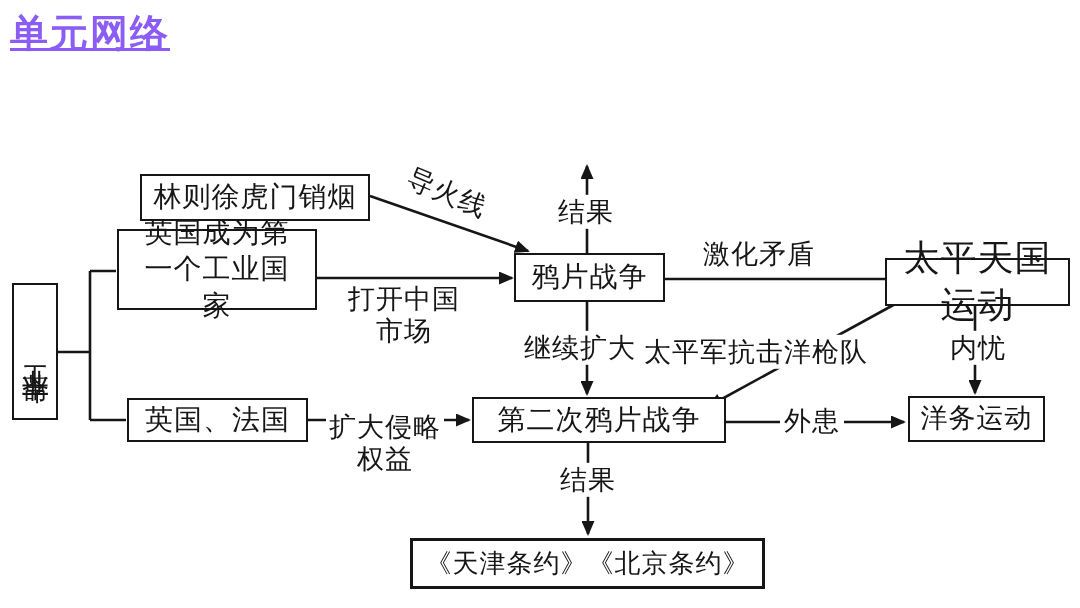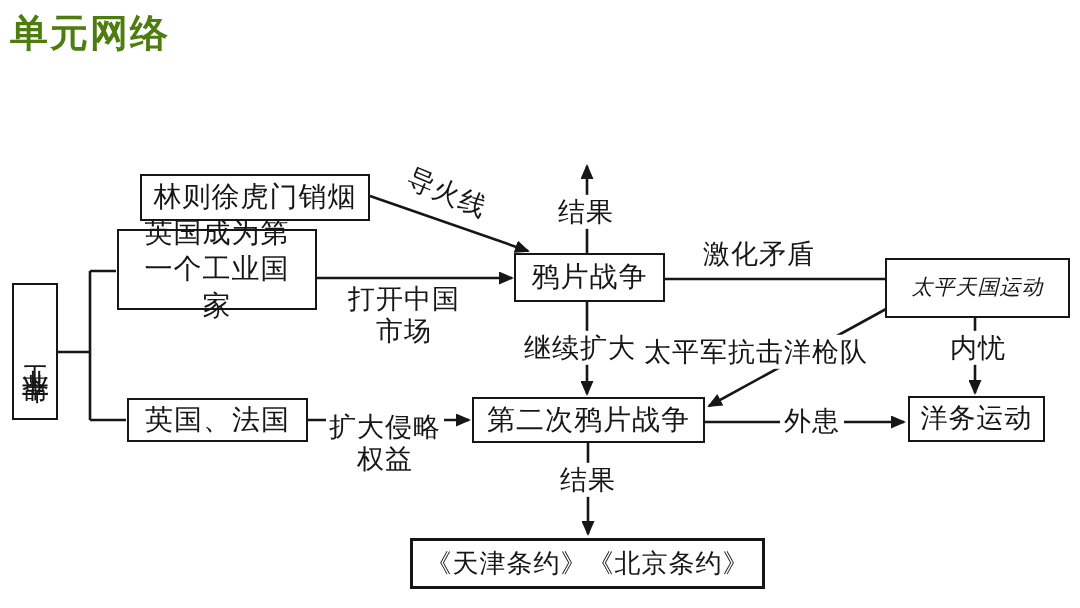--- a/index.html
+++ b/index.html
@@ -5,22 +5,23 @@
   html,body{margin:0;padding:0;}
   body{
     width:1080px;height:608px;position:relative;overflow:hidden;
     background:#ffffff;
     font-family:"Liberation Serif","DejaVu Serif",serif;
     color:#161616;
   }
   .stage{position:absolute;inset:0;width:1080px;height:608px;}
   .page-title{
     position:absolute;left:10px;top:8px;
-    font-size:38px;font-weight:bold;color:#4d7c0f;letter-spacing:2px;
+    font-size:38px;font-weight:bold;color:#8b5cf6;letter-spacing:2px;
     z-index:3;
+    text-decoration:underline;
   }
   svg.connectors{position:absolute;left:0;top:0;z-index:1;}
   .node{
     position:absolute;z-index:2;
     background:#fff;border:2.5px solid #161616;
     display:flex;align-items:center;justify-content:center;
     text-align:center;font-size:28px;line-height:1.3;
     box-sizing:border-box;letter-spacing:1px;
   }
   .node.double::before{
@@ -93,25 +94,25 @@
 
   <div class="node" style="left:127px;top:398px;width:181px;height:44px;">
     <span>英国、法国</span>
   </div>
 
   <div class="node" style="left:514px;top:253px;width:151px;height:49px;">
     <span>鸦片战争</span>
   </div>
 
 
-  <div class="node" style="left:885px;top:258px;width:185px;height:60px;font-size:21px;font-style:italic;">
+  <div class="node" style="left:885px;top:258px;width:185px;height:48px;font-size:36px;">
     <span>太平天国运动</span>
   </div>
 
-  <div class="node" style="left:472px;top:397px;width:233px;height:46px;">
+  <div class="node" style="left:472px;top:397px;width:254px;height:46px;">
     <span>第二次鸦片战争</span>
   </div>
 
   <div class="node thick" style="left:410px;top:538px;width:355px;height:51px;font-size:26px;">
     <span>《天津条约》《北京条约》</span>
   </div>
 
   <div class="node" style="left:908px;top:396px;width:137px;height:46px;font-size:27px;">
     <span>洋务运动</span>
   </div>

